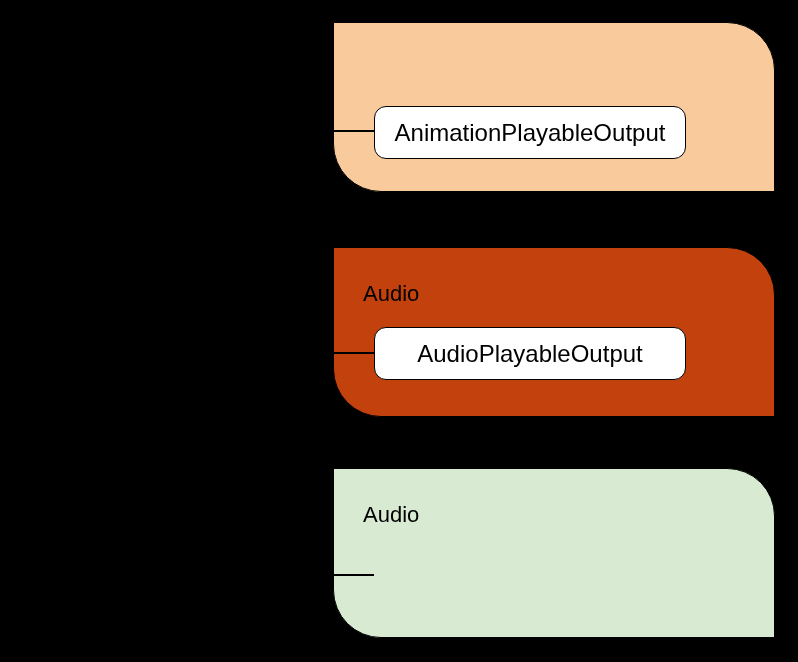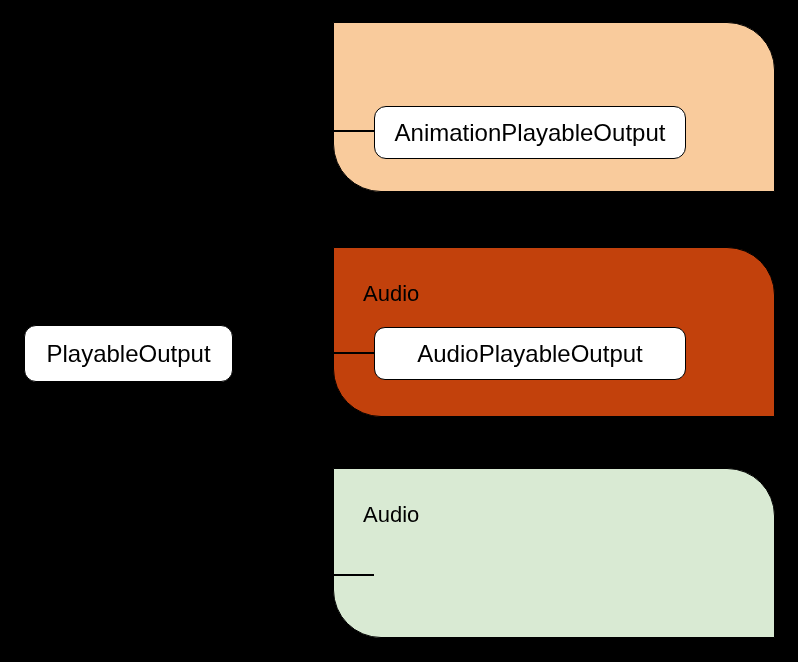--- a/index.html
+++ b/index.html
@@ -59,44 +59,41 @@
     color: #000;
     white-space: nowrap;
   }
 
   .child-node {
     left: 40px;
     width: 312px;
     height: 53px;
   }
   .group-0 .child-node { top: 83px; }
-  .group-1 .child-node { top: 79px; border-radius: 11px; }
+  .group-1 .child-node { top: 79px; }
   .group-2 .child-node { top: 80px; }
 
   
   .connector {
     position: absolute;
     left: 233px;
     width: 141px;
     height: 2px;
     background: #000;
     z-index: 2;
   }
   .connector-0 { top: 130px; }
   .connector-1 { top: 352px; }
   .connector-2 { top: 574px; }
 </style>
 </head>
 <body>
 
 <div class="canvas" style="background-color: rgb(0, 0, 0);">
 
-  <div class="node root-node">
-    <span>PlayableOutput</span>
-  </div>
 
   <div class="connector connector-0"></div>
   <div class="connector connector-1"></div>
   <div class="connector connector-2"></div>
 
   <div class="group group-0" style="background-color: rgb(249, 203, 156);">
     <div class="node child-node">
       <span>AnimationPlayableOutput</span>
     </div>
   </div>

